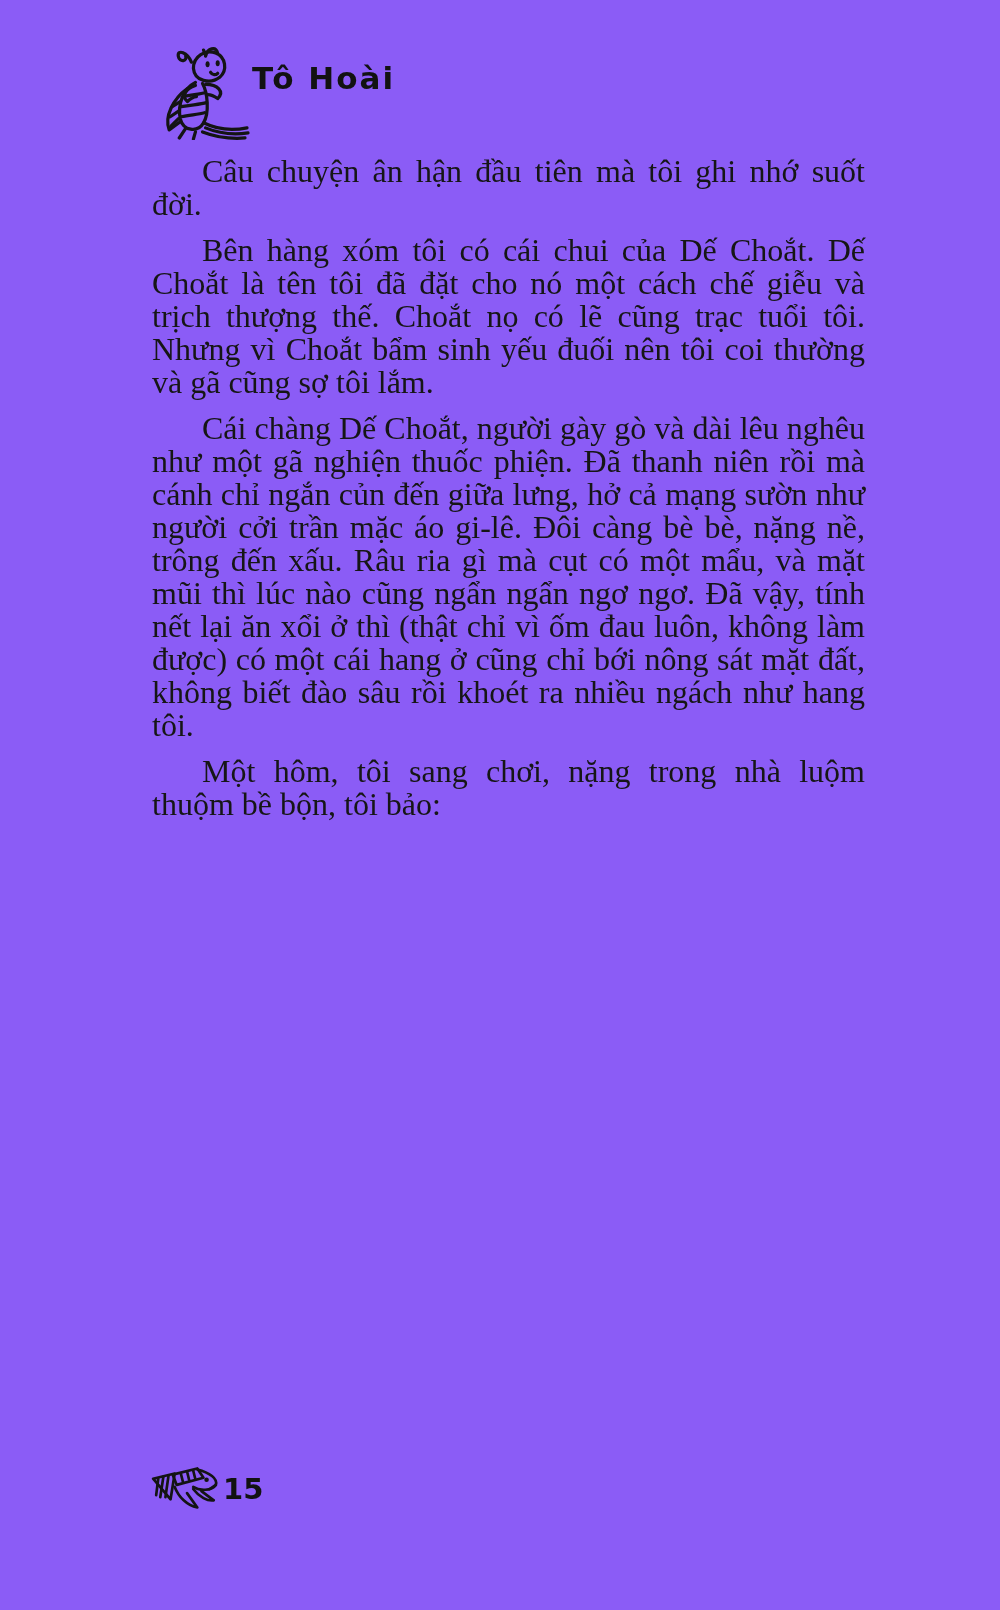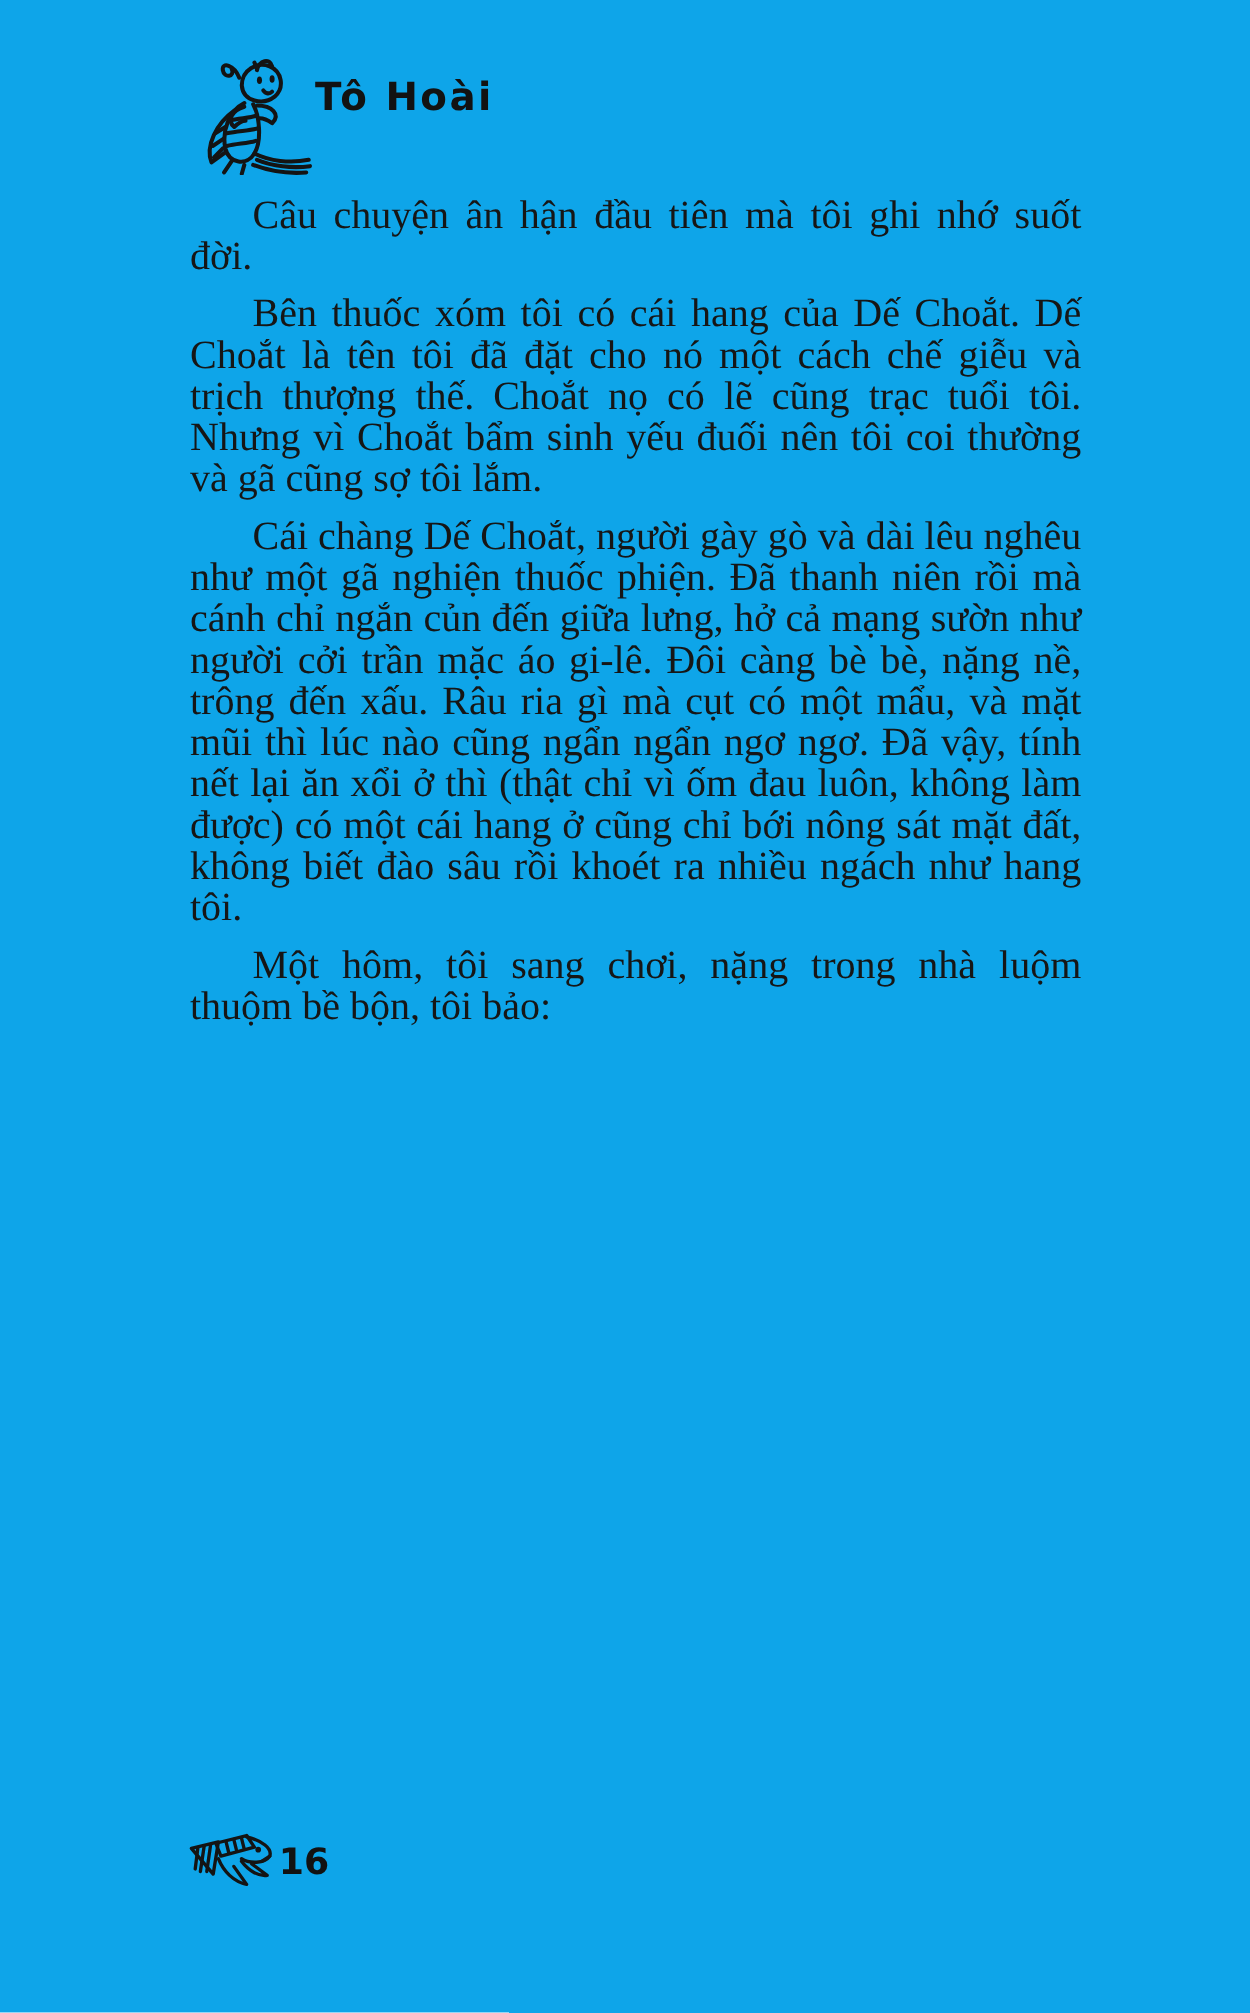--- a/index.html
+++ b/index.html
@@ -4,21 +4,21 @@
 <style>
   html, body {
     margin: 0;
     padding: 0;
     background: #ffffff;
   }
   .page {
     position: relative;
     width: 1000px;
     height: 1610px;
-    background: #0ea5e9;
+    background: #8b5cf6;
     color: #171717;
     overflow: hidden;
   }
   
   .cricket {
     position: absolute;
     left: 146px;
     top: 44px;
     width: 108px;
     height: 96px;
@@ -111,21 +111,21 @@
 
         <path d="M38 84 L32 93"></path>
         <path d="M48 87 L46 94"></path>
       </g>
     </svg>
   </span>
   <span class="author">Tô Hoài</span>
 
   <main class="body-text">
     <p>Câu chuyện ân hận đầu tiên mà tôi ghi nhớ suốt đời.</p>
-    <p>Bên thuốc xóm tôi có cái hang của Dế Choắt. Dế Choắt là tên tôi đã đặt cho nó một cách chế giễu và trịch thượng thế. Choắt nọ có lẽ cũng trạc tuổi tôi. Nhưng vì Choắt bẩm sinh yếu đuối nên tôi coi thường và gã cũng sợ tôi lắm.</p>
+    <p>Bên hàng xóm tôi có cái chui của Dế Choắt. Dế Choắt là tên tôi đã đặt cho nó một cách chế giễu và trịch thượng thế. Choắt nọ có lẽ cũng trạc tuổi tôi. Nhưng vì Choắt bẩm sinh yếu đuối nên tôi coi thường và gã cũng sợ tôi lắm.</p>
     <p>Cái chàng Dế Choắt, người gày gò và dài lêu nghêu như một gã nghiện thuốc phiện. Đã thanh niên rồi mà cánh chỉ ngắn củn đến giữa lưng, hở cả mạng sườn như người cởi trần mặc áo gi-lê. Đôi càng bè bè, nặng nề, trông đến xấu. Râu ria gì mà cụt có một mẩu, và mặt mũi thì lúc nào cũng ngẩn ngẩn ngơ ngơ. Đã vậy, tính nết lại ăn xổi ở thì (thật chỉ vì ốm đau luôn, không làm được) có một cái hang ở cũng chỉ bới nông sát mặt đất, không biết đào sâu rồi khoét ra nhiều ngách như hang tôi.</p>
     <p>Một hôm, tôi sang chơi, nặng trong nhà luộm thuộm bề bộn, tôi bảo:</p>
   </main>
 
   <div class="page-footer">
     <span class="fish">
       <svg viewBox="0 0 70 44" xmlns="http://www.w3.org/2000/svg">
         <g fill="none" stroke="#141414" stroke-width="2.6" stroke-linecap="round" stroke-linejoin="round">
 
           <path d="M3 12 L24 7 L20 32 Z"></path>
@@ -140,16 +140,16 @@
 
           <path d="M46 3 C58 6 66 12 64 18 C60 24 48 24 42 20"></path>
           <circle cx="55" cy="13" r="2.2" fill="#141414" stroke="none"></circle>
           <path d="M64 18 L58 22"></path>
 
           <path d="M24 20 C28 30 36 38 46 40 L36 26"></path>
           <path d="M42 22 C48 30 56 34 62 33 L50 24"></path>
         </g>
       </svg>
     </span>
-    <span class="pagenum">16</span>
+    <span class="pagenum">15</span>
   </div>
 
 </div>
 
 </body></html>

